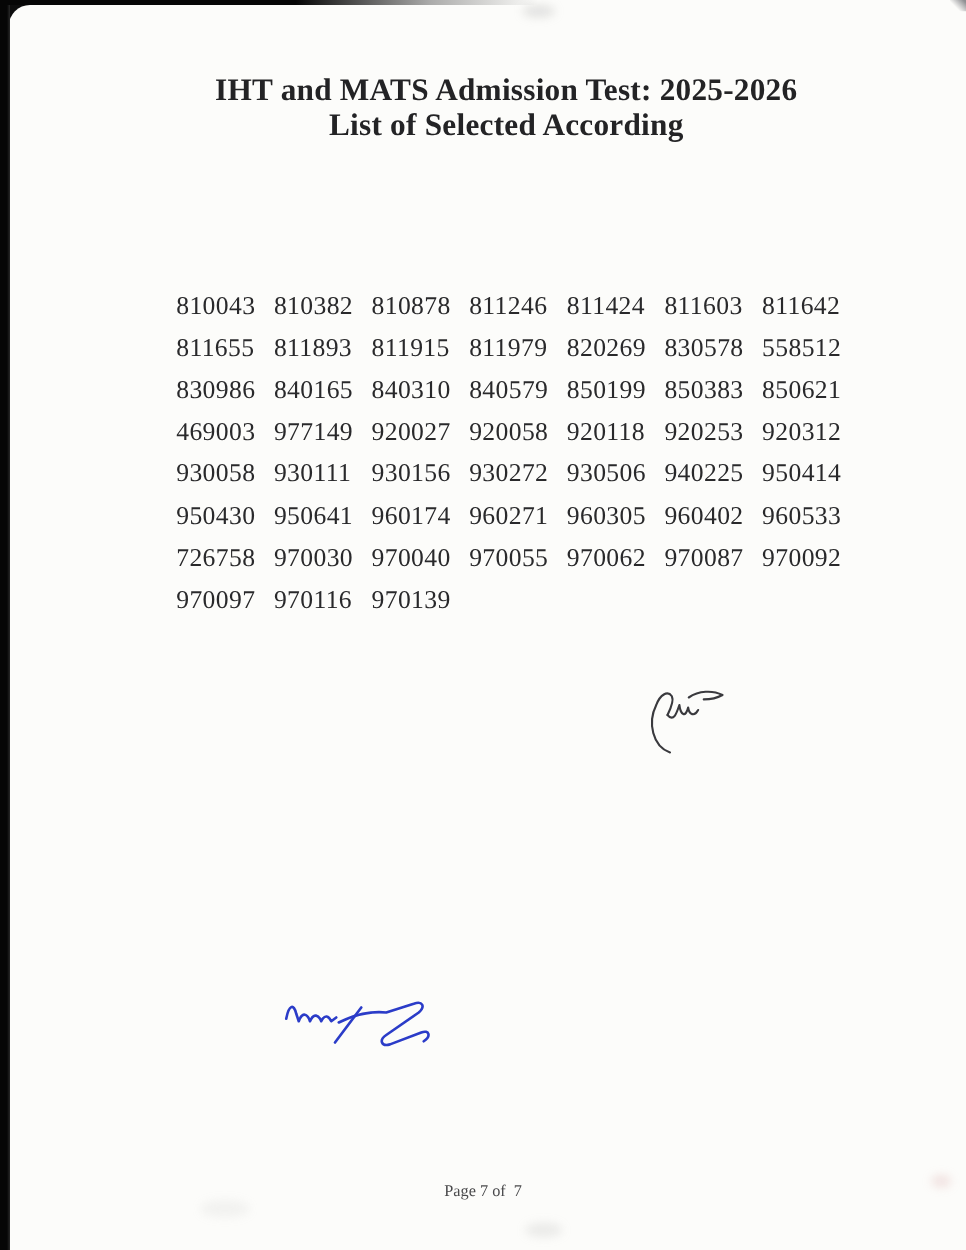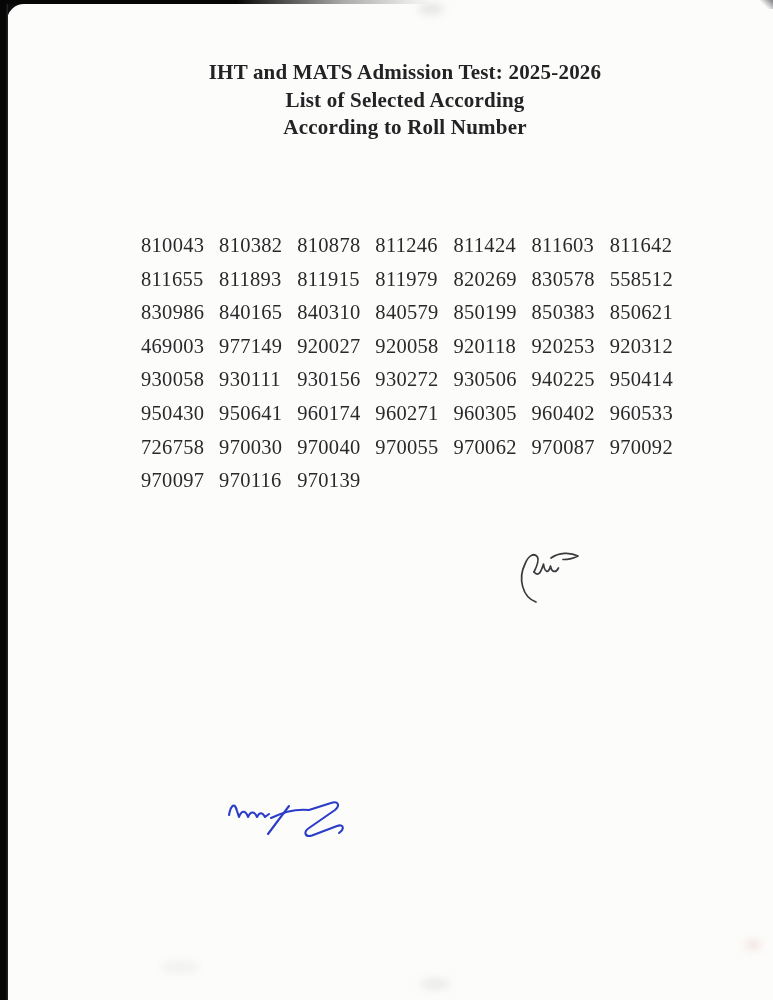--- a/index.html
+++ b/index.html
@@ -23,21 +23,21 @@
     background: linear-gradient(225deg, #8f8f92 10%, rgba(143,143,146,0) 65%); }
   .smudge { position: absolute; border-radius: 50%; filter: blur(4px); }
   .smudge-1 { left: 418px; top: 4px; width: 26px; height: 10px; background: rgba(150,150,150,0.25); }
   .smudge-2 { left: 420px; top: 978px; width: 30px; height: 12px; background: rgba(160,160,160,0.18); }
   .smudge-3 { left: 745px; top: 940px; width: 16px; height: 10px; background: rgba(210,150,150,0.25); }
   .smudge-4 { left: 160px; top: 960px; width: 40px; height: 14px; background: rgba(170,170,170,0.12); }
 
   
   .content { position: absolute; left: 37px; top: 0; width: 736px; height: 100%; }
   .heading-block { position: absolute; left: 0; top: 59px; width: 100%; text-align: center; }
-  .title-line { font-weight: bold; font-size: 21px; line-height: 27.5px; letter-spacing: 0.2px; }
+  .title-line { font-weight: bold; font-size: 25px; line-height: 27.5px; letter-spacing: 0.2px; }
   .venue-line { font-weight: normal; font-size: 21px; line-height: 27.5px; margin-top: 0; }
 
   .roll-grid {
     position: absolute; left: 104px; top: 229px; width: 532px;
     display: grid; grid-template-columns: repeat(7, max-content);
     justify-content: space-between;
     font-size: 20.5px; line-height: 33.6px; color: #29292b;
   }
   .roll-grid span { letter-spacing: 0.3px; }
 
@@ -68,21 +68,20 @@
   <div class="smudge smudge-1"></div>
   <div class="smudge smudge-2"></div>
   <div class="smudge smudge-3"></div>
   <div class="smudge smudge-4"></div>
 
   <div class="content">
 
     <div class="heading-block">
       <div class="title-line">IHT and MATS Admission Test: 2025-2026</div>
       <div class="title-line">List of Selected According</div>
-      <div class="title-line">According to Roll Number</div>
     </div>
 
     <div class="roll-grid">
       <span style="">810043</span>
         <span style="">810382</span>
         <span style="">810878</span>
         <span style="">811246</span>
         <span style="">811424</span>
         <span style="">811603</span>
         <span style="">811642</span>
@@ -145,14 +144,15 @@
     <svg class="sig sig-blue" width="142" height="62" viewBox="0 0 142 62">
       <g fill="none" stroke-width="2.1" stroke-linecap="round" stroke-linejoin="round">
         <path d="M 14 27 C 16 16 20 14.5 22 23 L 24 29 C 27 21 31 23 33 29 C 36 22 40 24 42 29 C 45 23 48 25 50 29 L 54 26" stroke="#2b3cc8"></path>
         <path d="M 53 46 L 74 18" stroke="#2b3cc8"></path>
         <path d="M 56 30 C 70 23 84 21 94 22 L 116 15 C 123 12.5 125.5 17 120 22 L 94 40 C 88 44 90 49.5 97 47.5 L 122 38 C 128.5 35.5 130 41 124 45" stroke="#2b3cc8"></path>
       </g>
     </svg>
 
   </div>
 
+  <div class="footer">Page 7 of  7</div>
 
 </div>
 
 </body></html>

